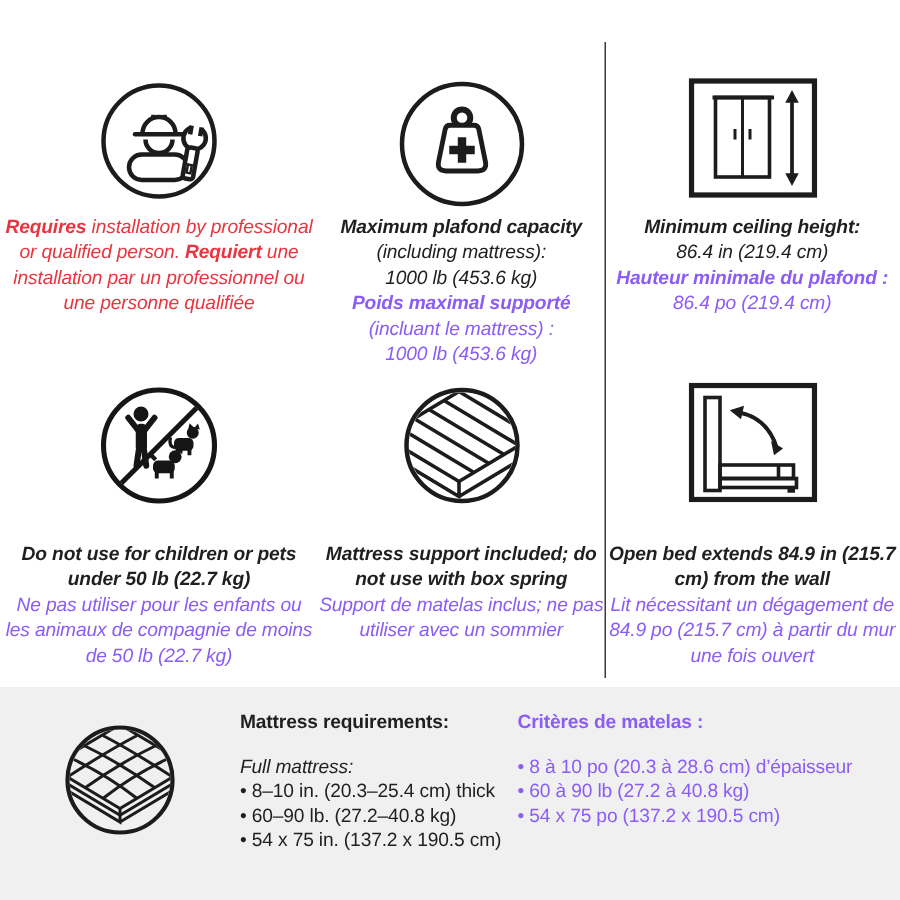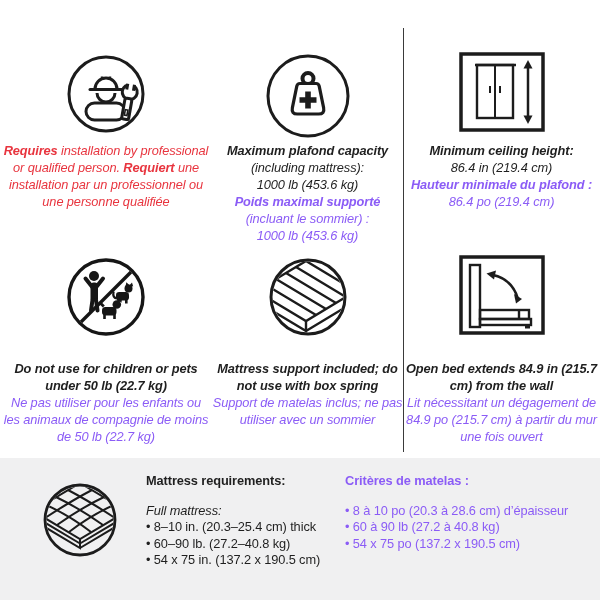--- a/index.html
+++ b/index.html
@@ -16,21 +16,21 @@
   .semi{font-weight:bold;margin-top:13px;}
   .gray{color:#8b5cf6;}
   .red{color:#e8353f;}
   .w205{max-width:205px;}
   .w218{max-width:218px;}
   .w196{max-width:196px;}
   .divider{position:absolute;left:403px;top:28px;width:1px;height:424px;background:#3a3a3a;}
   .bottom{position:absolute;left:0;top:458px;width:600px;height:142px;background:#f0f0f1;}
   .breq-icon{position:absolute;left:41px;top:481px;}
   .breq{position:absolute;top:473px;font-size:12.8px;line-height:16.5px;letter-spacing:-0.1px;}
-  .breq.en{left:146px;width:195px;}
+  .breq.en{left:160px;width:195px;}
   .breq.fr{left:345px;width:252px;}
   .breq-title{font-weight:bold;margin-bottom:13px;white-space:nowrap;}
   .breq-sub{margin-bottom:0;font-style:italic;}
   .bullet{white-space:nowrap;}
   .bullet::before{content:"• ";}
   svg{display:block;}
 </style>
 </head>
 <body>
 
@@ -68,21 +68,21 @@
           <circle cx="44" cy="26.5" r="5.5" fill="none" stroke="#1c1c1c" stroke-width="4"></circle>
           <path d="M36 31.5 h16 q2.6 0 3.2 2.6 l4.4 21.5 q1.3 6.4 -5 6.4 h-21.2 q-6.3 0 -5 -6.4 l4.4 -21.5 q0.6 -2.6 3.2 -2.6 z" fill="#fff" stroke="#1c1c1c" stroke-width="3.2" stroke-linejoin="round"></path>
           <path d="M44 39.5 v17 M35.5 48 h17" fill="none" stroke="#1c1c1c" stroke-width="5.6"></path>
         </svg>
       </div>
       <div class="txt w196">
         <div class="b">Maximum plafond capacity</div>
         <div>(including mattress):</div>
         <div>1000 lb (453.6 kg)</div>
         <div class="b gray">Poids maximal supporté</div>
-        <div class="gray">(incluant le sommier) :</div>
+        <div class="gray">(incluant le mattress) :</div>
         <div class="gray">1000 lb (453.6 kg)</div>
       </div>
     </div>
 
     <div class="cell">
       <div class="iconbox">
         <svg width="86" height="80" viewBox="0 0 86 80">
           <rect x="2" y="2" width="82" height="76" fill="none" stroke="#1c1c1c" stroke-width="3.5"></rect>
           <line x1="16" y1="13" x2="57" y2="13" stroke="#1c1c1c" stroke-width="2.6"></line>
           <rect x="18" y="13" width="36" height="53" fill="none" stroke="#1c1c1c" stroke-width="2.4"></rect>

